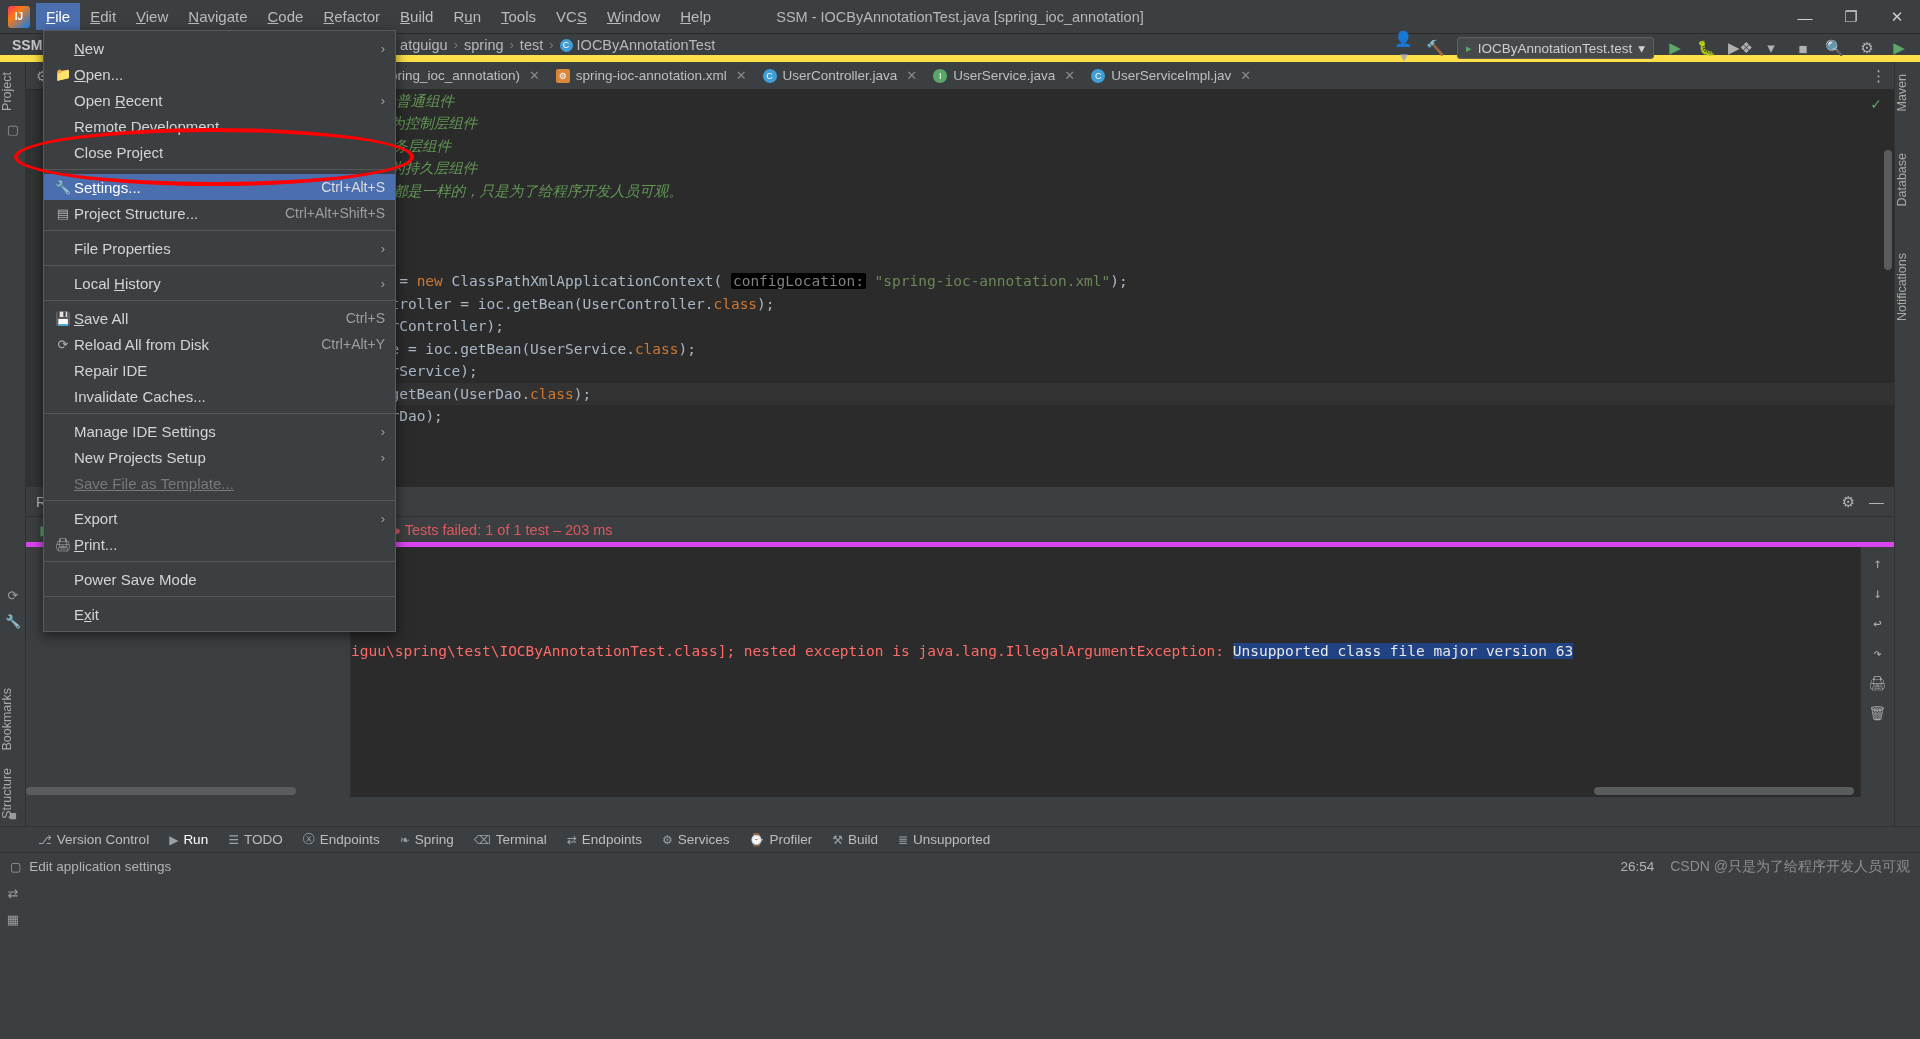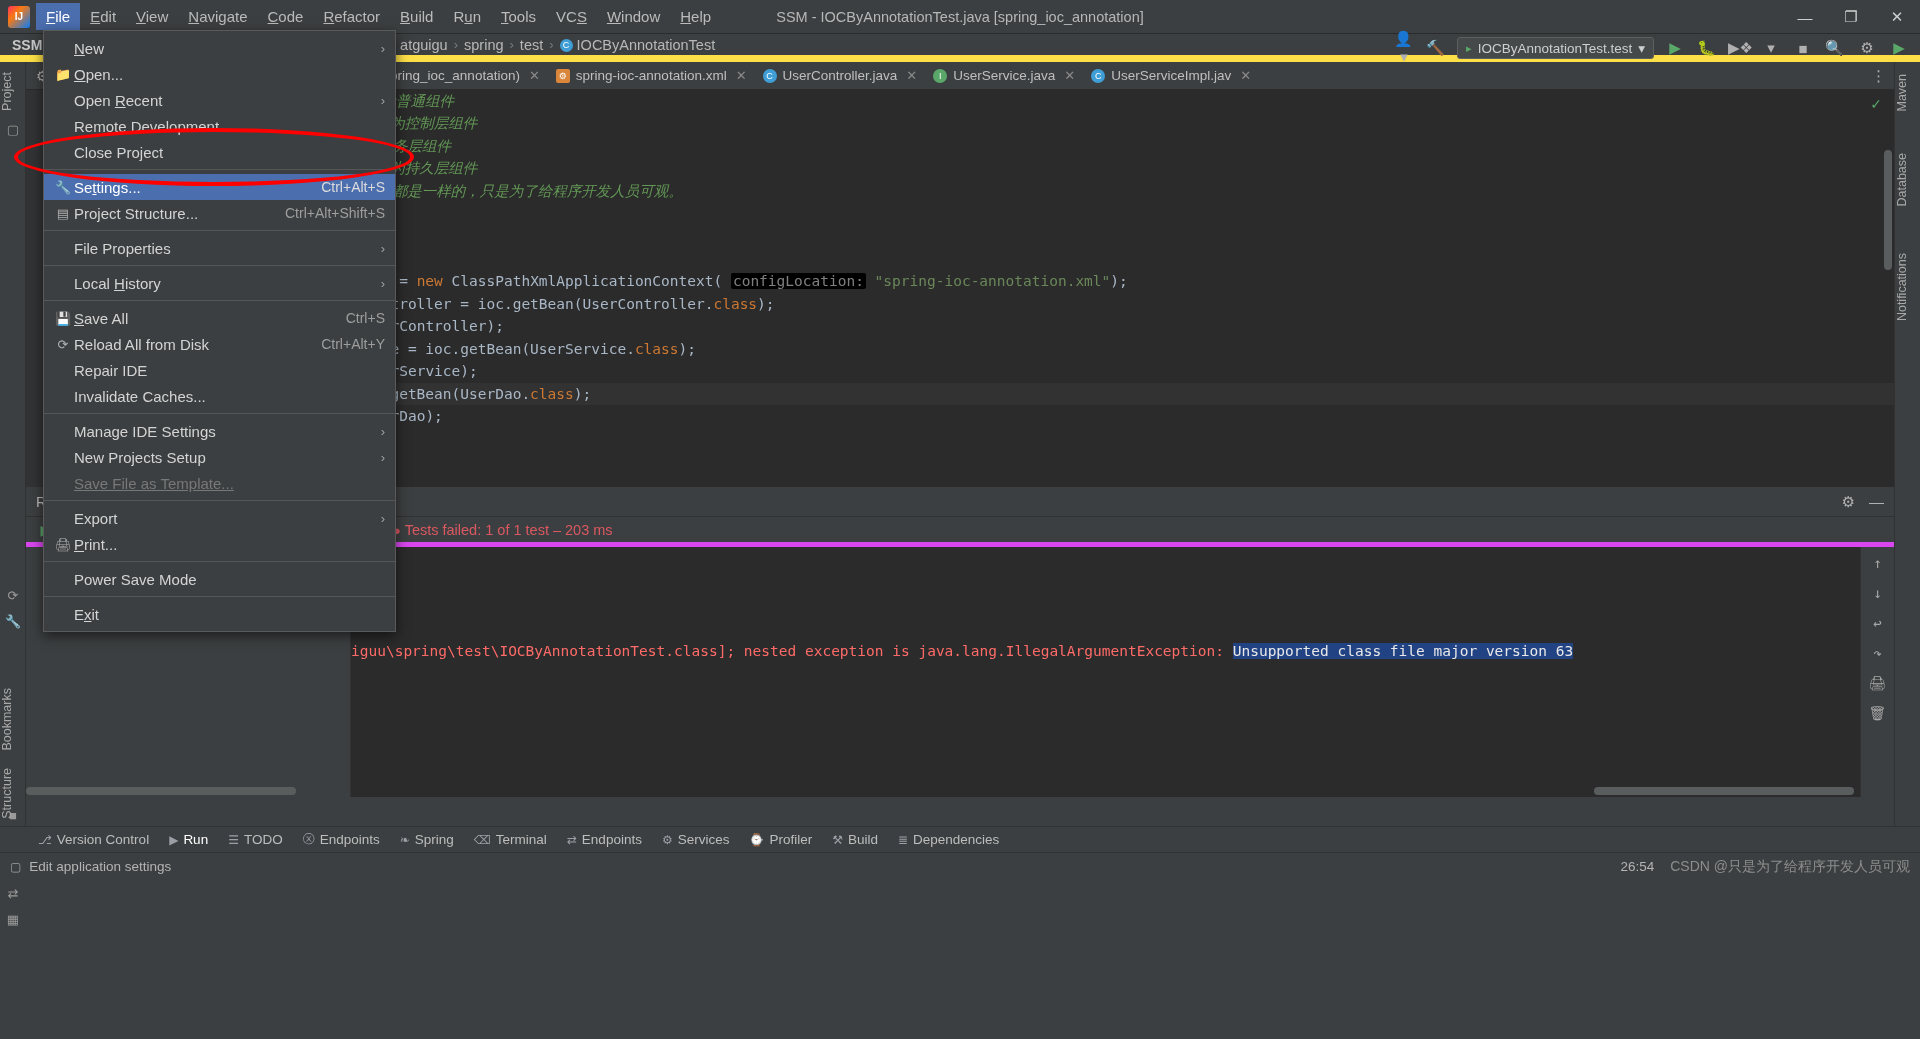--- a/index.html
+++ b/index.html
@@ -564,21 +564,21 @@
       <div class="bb-item">
         <span class="bb-ico">⌚</span>
         <span>Profiler</span>
       </div>
       <div class="bb-item">
         <span class="bb-ico">⚒</span>
         <span>Build</span>
       </div>
       <div class="bb-item">
         <span class="bb-ico">≣</span>
-        <span>Dependencies</span>
+        <span>Unsupported</span>
       </div>
     </div>
 
   <div class="statusbar">
     <span class="bb-ico" style="margin-right:8px">▢</span>
     <span>Edit application settings</span>
     <span class="status-right">
       <span>26:54</span>
       <span class="watermark">CSDN @只是为了给程序开发人员可观</span>
     </span>

